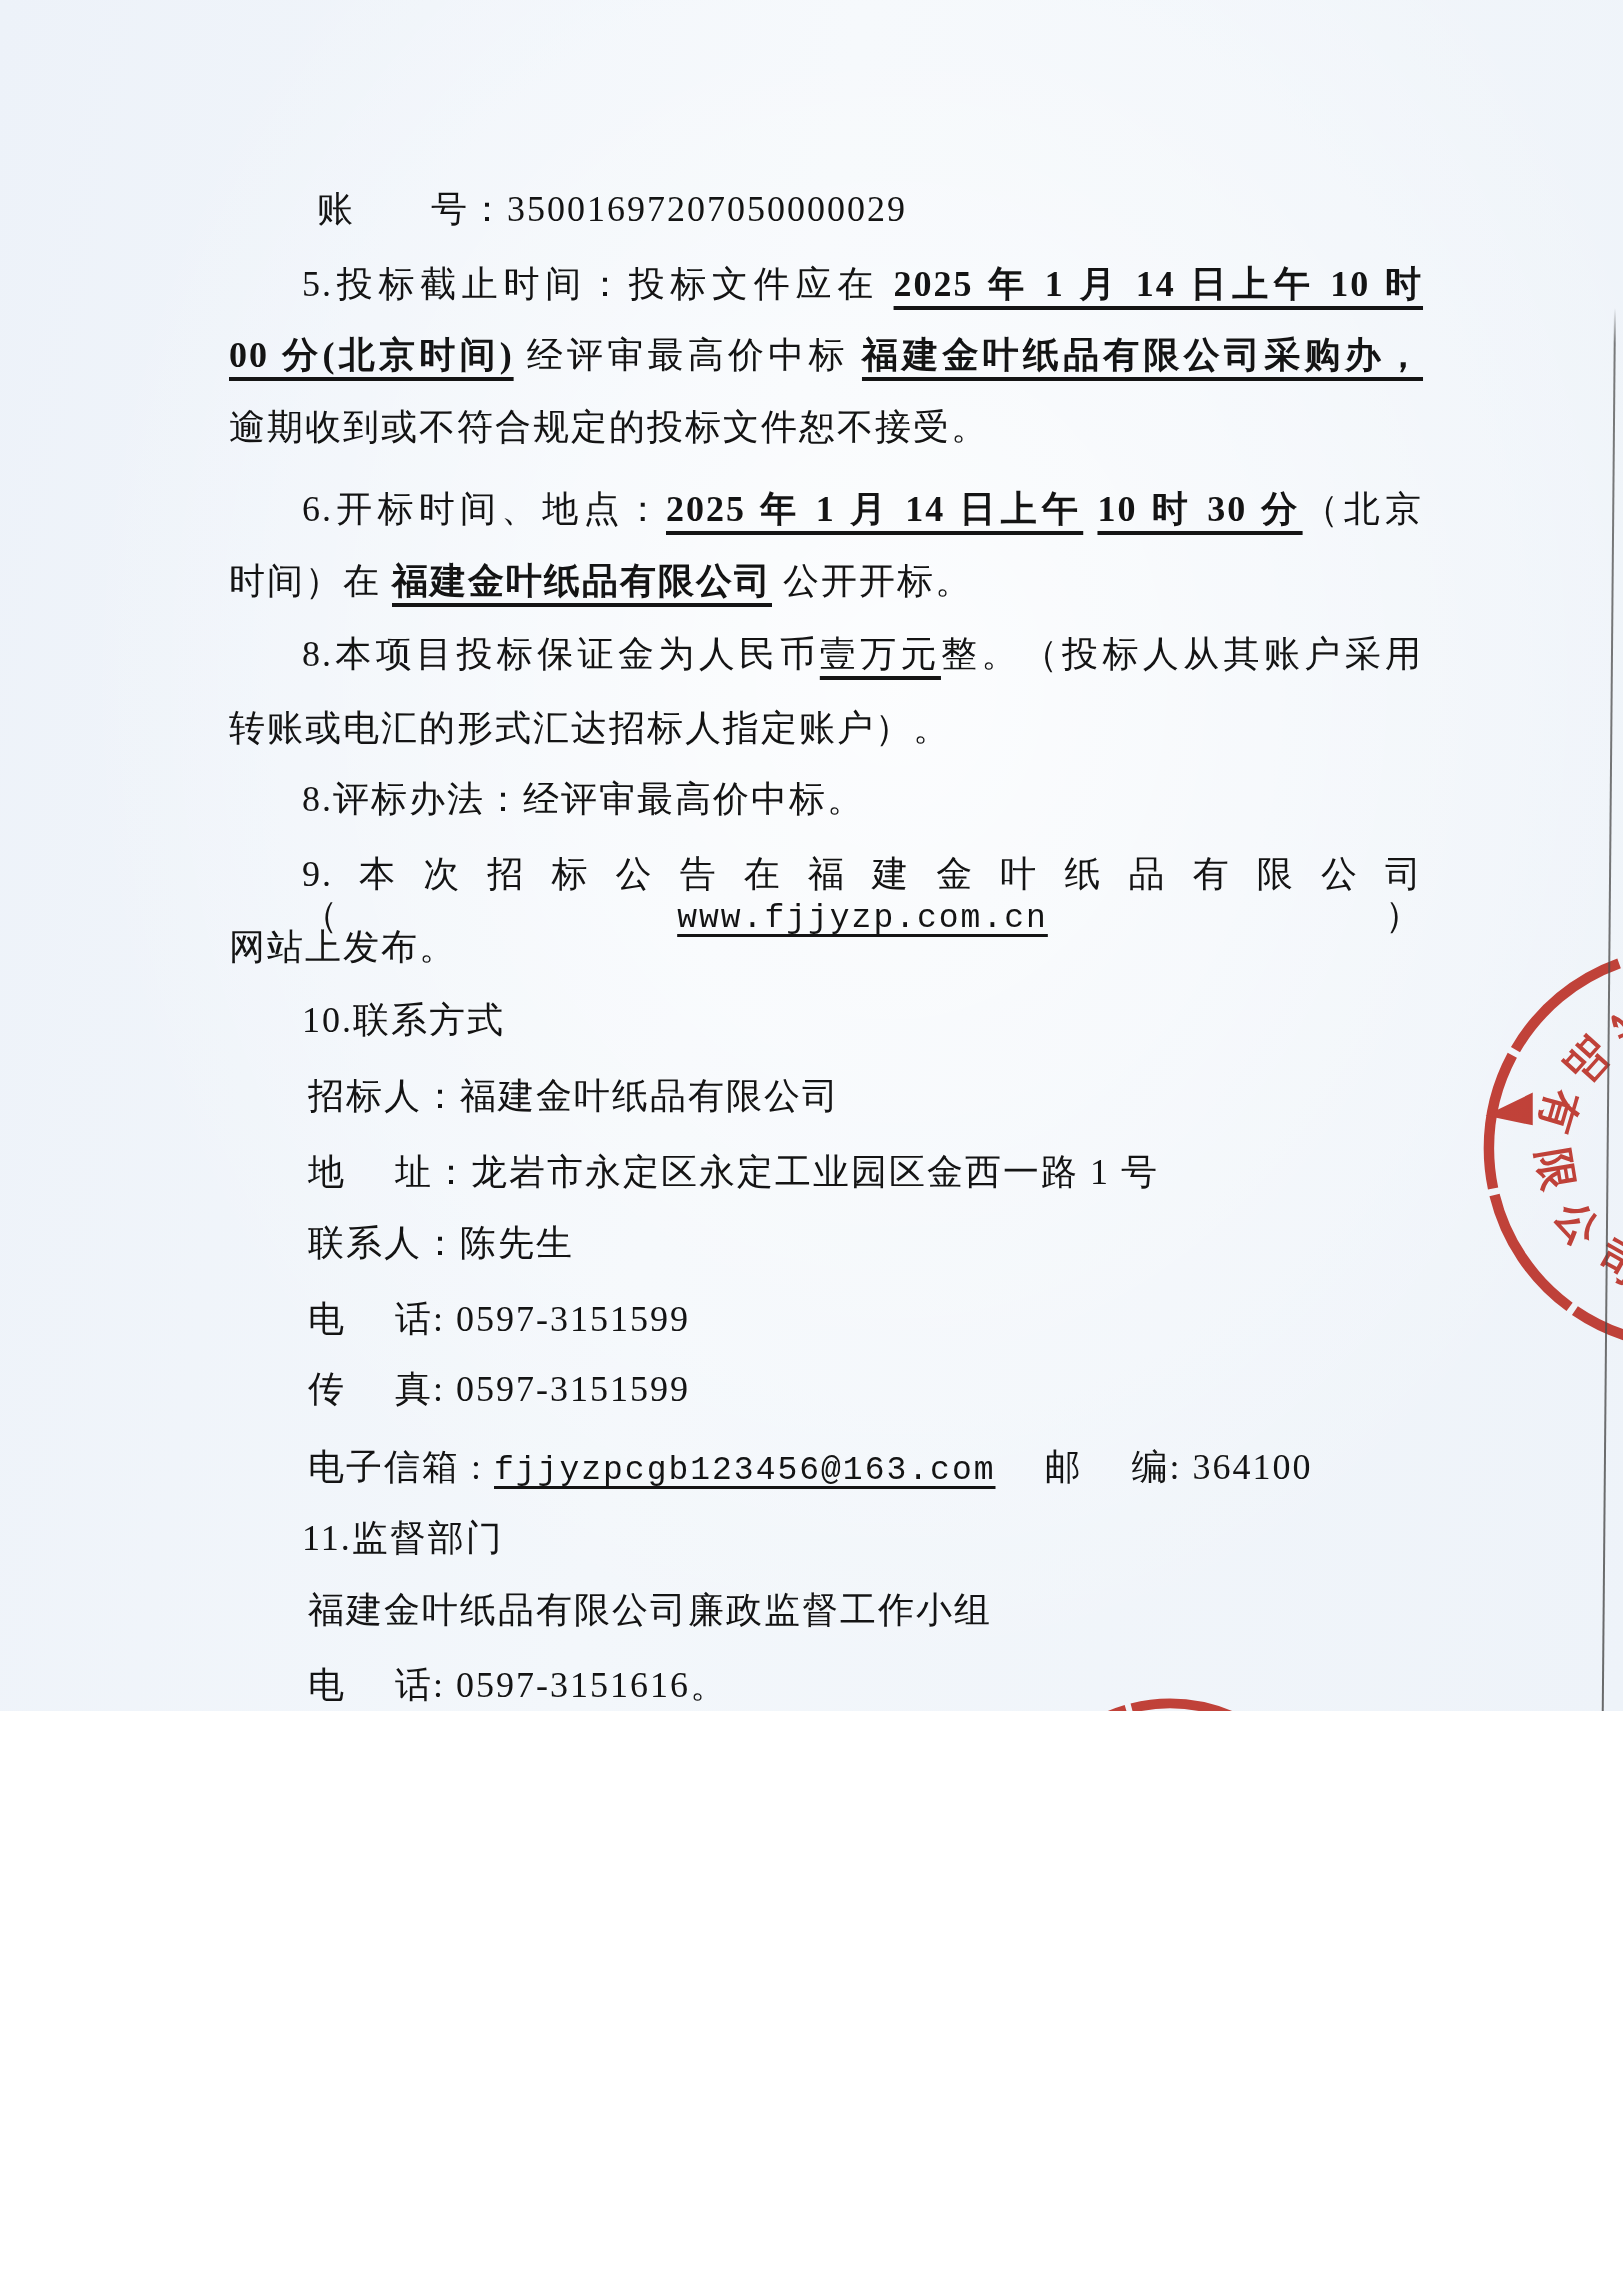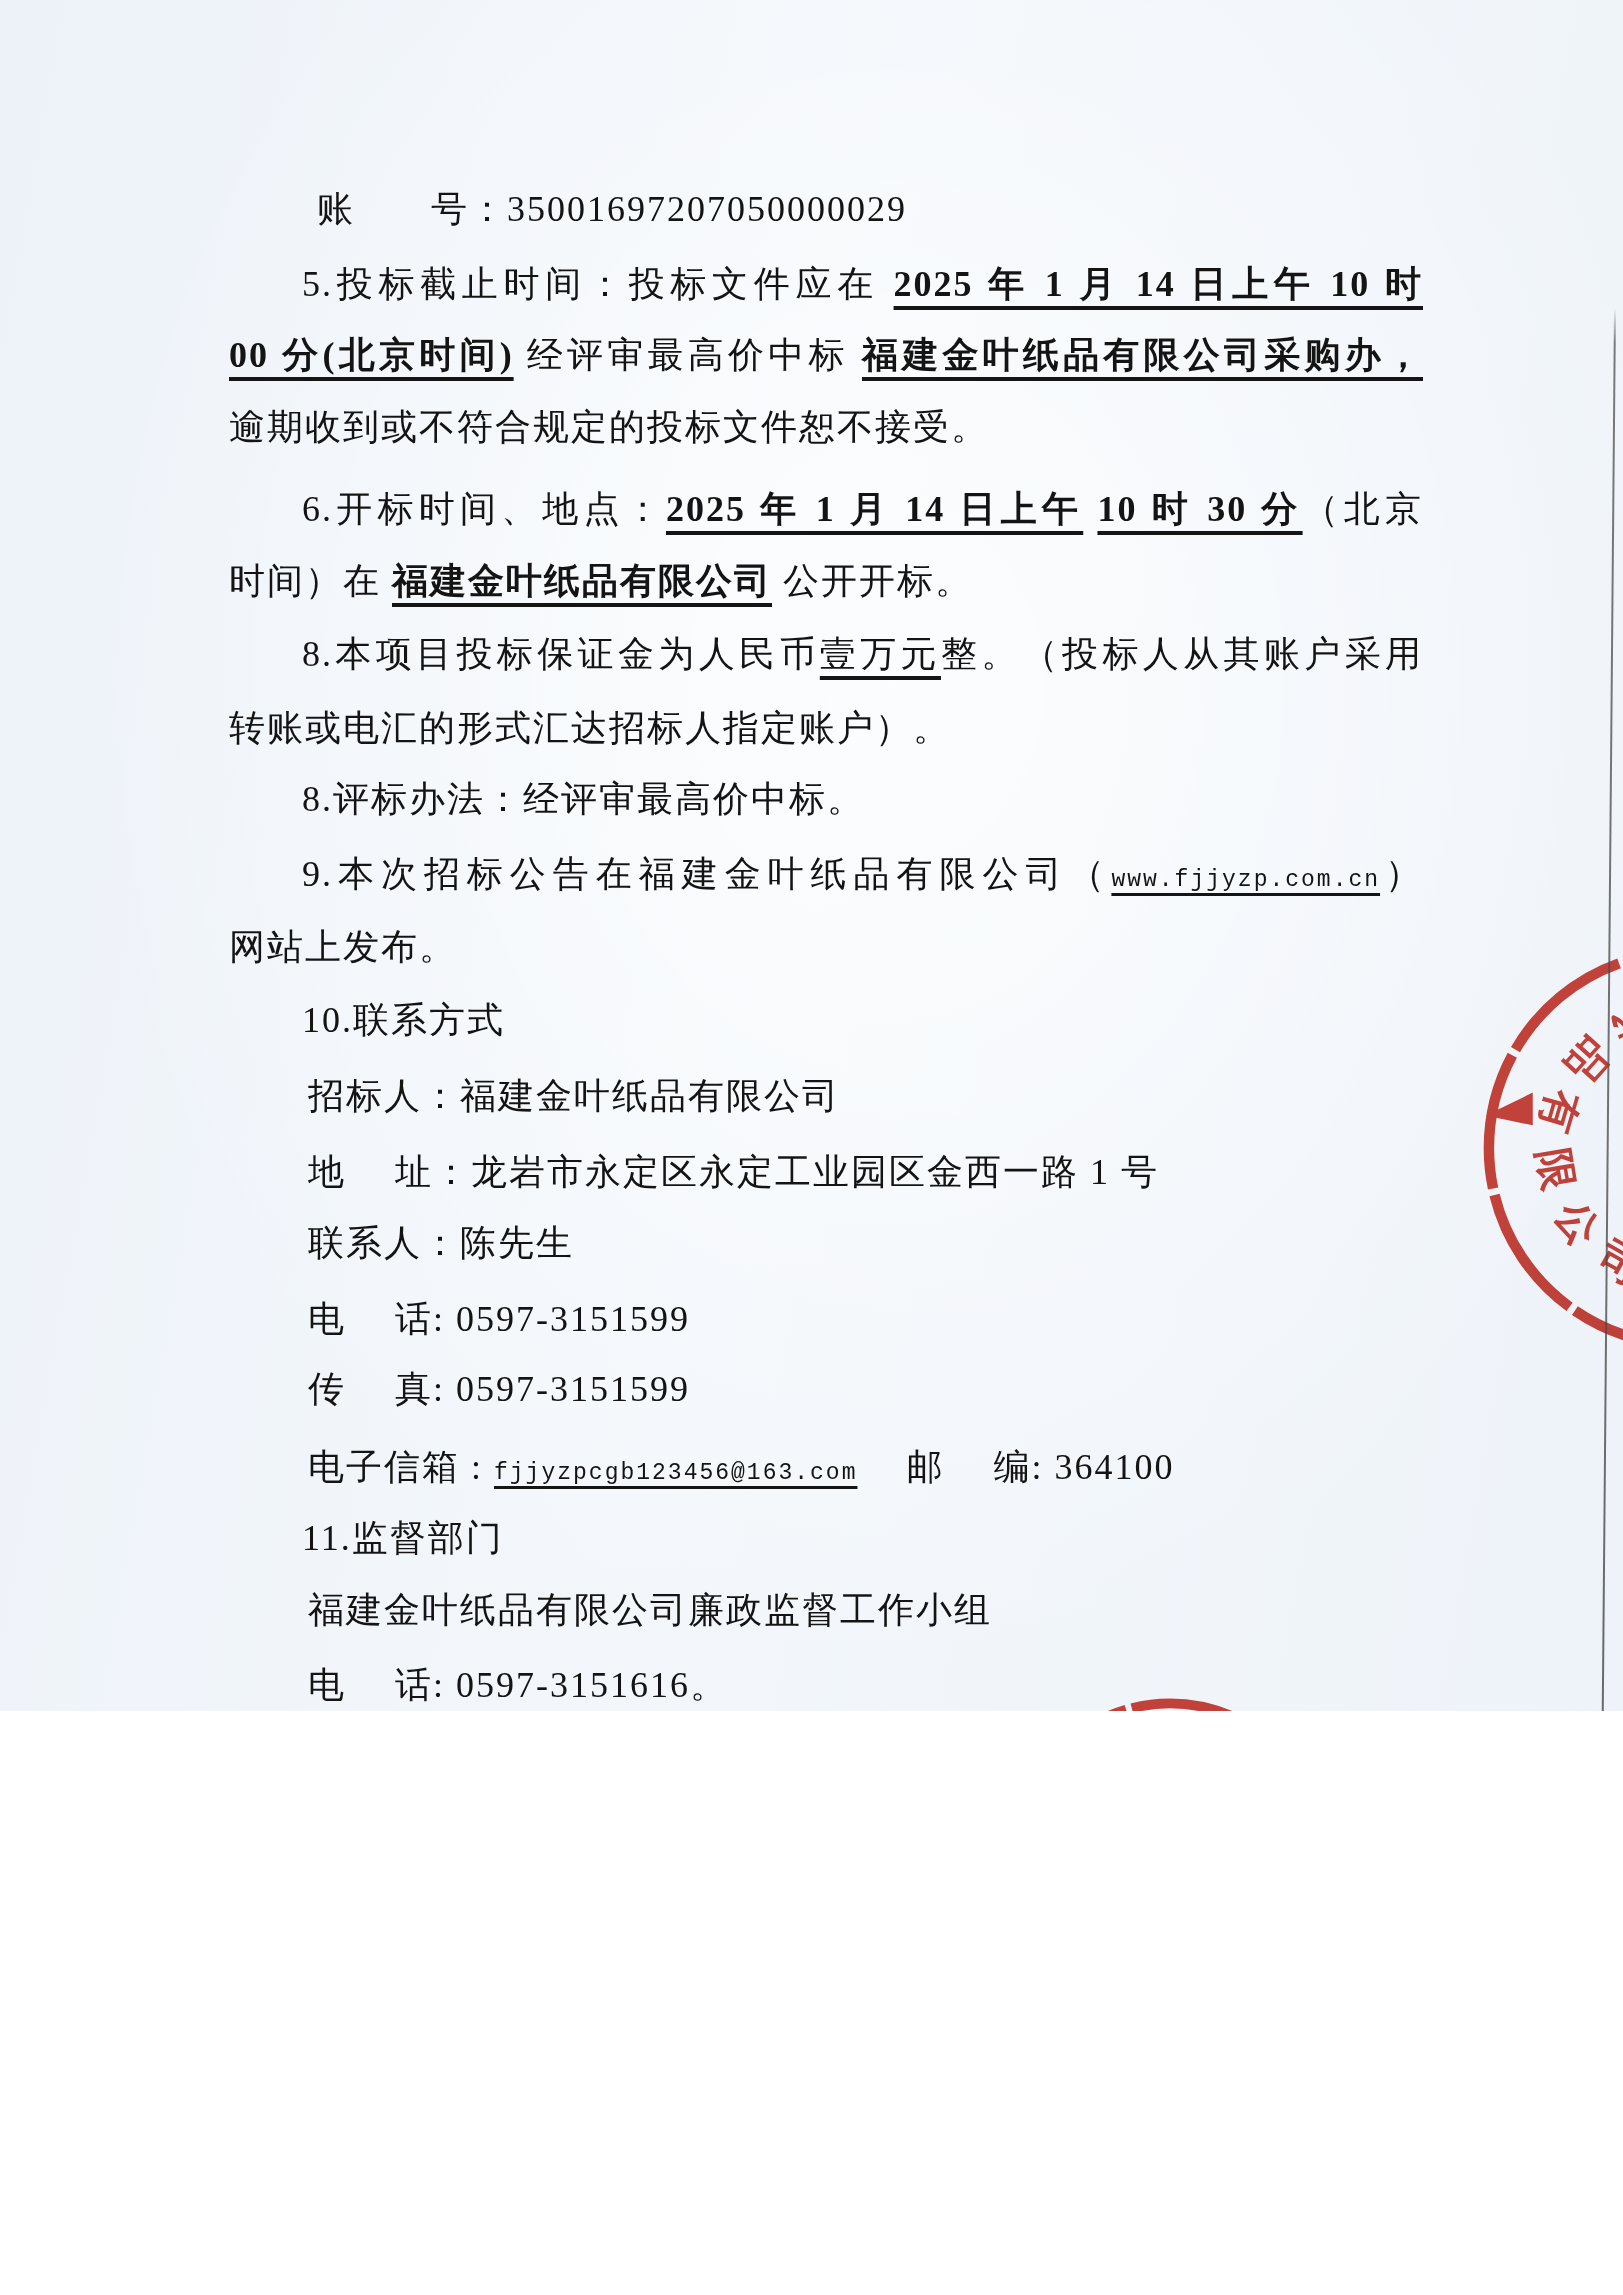--- a/index.html
+++ b/index.html
@@ -33,21 +33,21 @@
     text-decoration-thickness:3.9px;
     text-underline-offset:9.8px;
     text-decoration-color:#151515;
   }
   .u2{
     text-decoration:underline;
     text-decoration-thickness:2.6px;
     text-underline-offset:6.5px;
     text-decoration-color:#151515;
   }
-  .latin{font-family:"Liberation Mono","DejaVu Sans Mono",monospace;font-size:23px;}
+  .latin{font-family:"Liberation Mono","DejaVu Sans Mono",monospace;font-size:33px;}
   #date-line{
     position:absolute;
     left:994px;top:1841px;
     font-size:37px;
     letter-spacing:5.9px;
     z-index:2;
     white-space:pre;
   }
   .seal{position:absolute;z-index:5;mix-blend-mode:multiply;opacity:.93;}
   #seal-main{left:1000px;top:1689px;}

